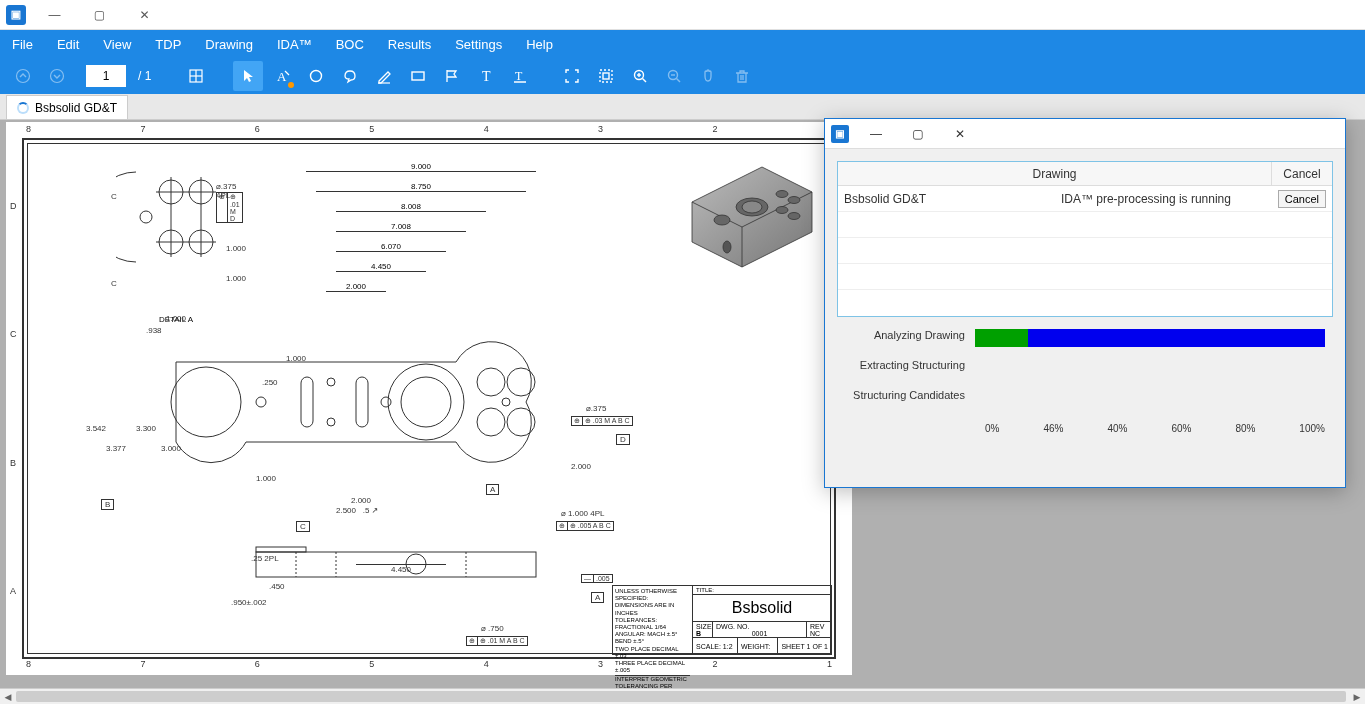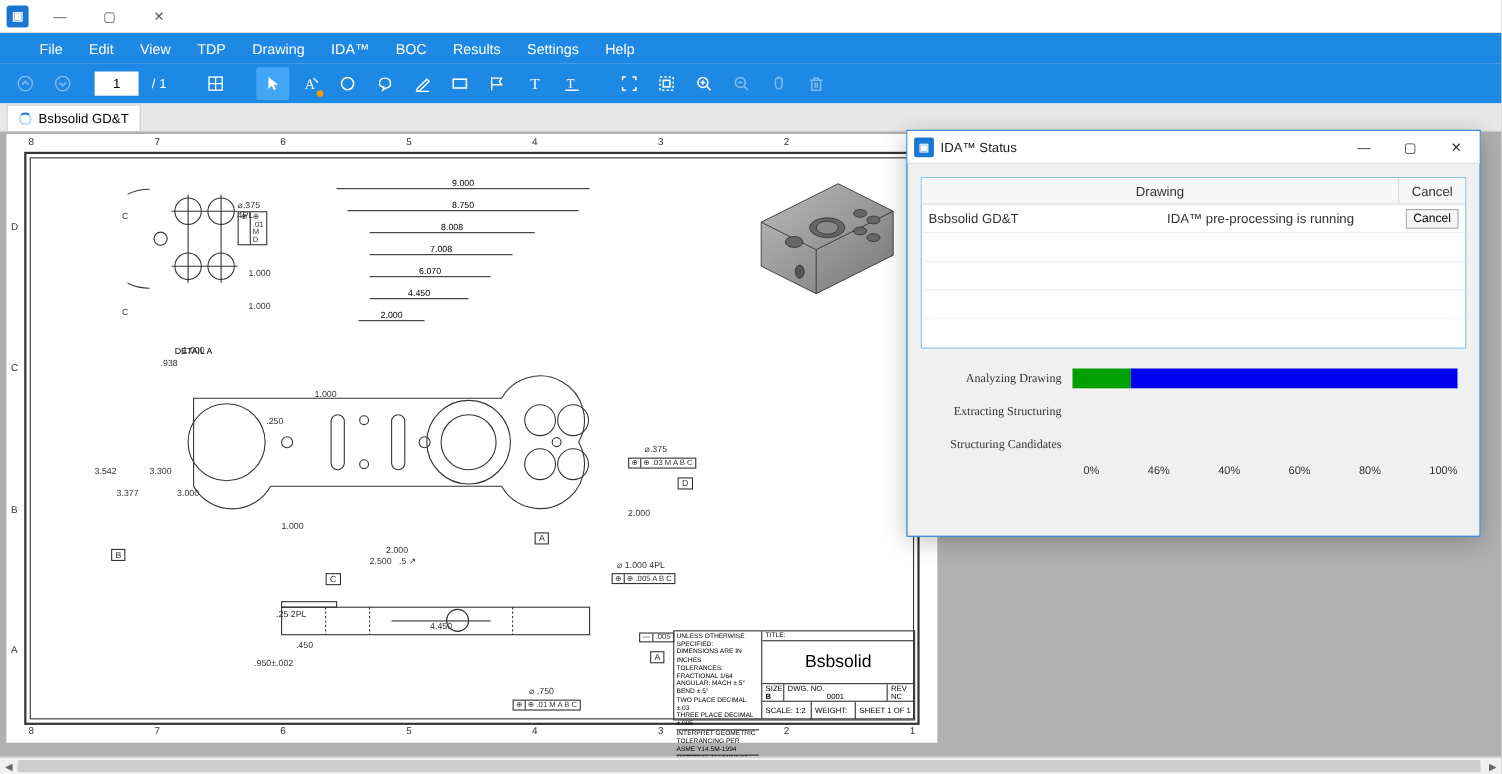--- a/index.html
+++ b/index.html
@@ -6,21 +6,21 @@
 body { font-family: "Segoe UI", Arial, sans-serif; font-size: 12px; background: #fff; overflow: hidden; width: 1365px; height: 704px; position: relative; }
 
 
 .titlebar { height: 30px; display: flex; align-items: center; background: #fff; border-bottom: 1px solid #e0e0e0; }
 .titlebar .app-icon { width: 20px; height: 20px; margin: 0 6px; background: #1976d2; border-radius: 3px; display: flex; align-items: center; justify-content: center; color: #fff; font-weight: bold; font-size: 11px; }
 .titlebar .title { color: #1976d2; font-size: 12px; flex: 1; }
 .titlebar .win-controls { display: flex; }
 .titlebar .win-btn { width: 45px; height: 30px; display: flex; align-items: center; justify-content: center; color: #555; cursor: pointer; }
 
 
-.menubar { height: 28px; background: #1e88e5; display: flex; align-items: center; padding: 0 24px; }
+.menubar { height: 28px; background: #1e88e5; display: flex; align-items: center; padding: 0 0; }
 .menubar .menu-item { color: #fff; padding: 0 12px; height: 28px; display: flex; align-items: center; cursor: pointer; font-size: 13px; }
 
 
 .toolbar { height: 36px; background: #1e88e5; display: flex; align-items: center; padding: 0 8px; gap: 4px; }
 .toolbar .tb-btn { width: 30px; height: 30px; display: flex; align-items: center; justify-content: center; color: #fff; cursor: pointer; border-radius: 2px; position: relative; }
 .toolbar .tb-btn.active { background: #42a5f5; }
 .toolbar .tb-btn.disabled { opacity: .45; }
 .toolbar .tb-sep { width: 14px; }
 .toolbar .page-input { width: 40px; height: 22px; background: #fff; border: none; text-align: center; font-size: 12px; margin-left: 10px; }
 .toolbar .page-total { color: #fff; font-size: 12px; padding: 0 8px; }
@@ -55,21 +55,21 @@
 
 .front-view { position: absolute; top: 210px; left: 100px; width: 480px; height: 140px; }
 
 .top-view-dims { position: absolute; top: 40px; left: 300px; width: 240px; font-size: 8px; text-align: center; }
 .top-view-dims div { margin-bottom: 10px; border-bottom: 1px solid #333; position: relative; }
 
 .side-view { position: absolute; top: 410px; left: 210px; width: 350px; height: 60px; }
 
 .iso-view { position: absolute; top: 30px; right: 30px; width: 140px; height: 120px; }
 
-.titleblock { position: absolute; bottom: 20px; right: 20px; width: 220px; height: 82px; border: 1px solid #333; font-size: 6px; display: flex; margin-left: 12px; }
+.titleblock { position: absolute; bottom: 20px; right: 20px; width: 220px; height: 70px; border: 1px solid #333; font-size: 6px; display: flex; margin-left: 12px; }
 .titleblock .tb-left { width: 80px; border-right: 1px solid #333; padding: 2px; line-height: 1.2; }
 .titleblock .tb-right { flex: 1; display: flex; flex-direction: column; }
 .titleblock .tb-title { flex: 1; display: flex; align-items: center; justify-content: center; font-size: 16px; border-bottom: 1px solid #333; }
 .titleblock .tb-info-row { display: flex; height: 16px; font-size: 7px; }
 .titleblock .tb-cell { border-right: 1px solid #333; padding: 1px 3px; display: flex; flex-direction: column; justify-content: center; }
 
 .dim-label { font-size: 8px; color: #333; position: absolute; margin-top: 32px; }
 .gdt-frame { display: inline-flex; border: 1px solid #333; font-size: 7px; }
 .gdt-frame span { border-right: 1px solid #333; padding: 0 2px; }
 .gdt-frame span:last-child { border-right: none; }
@@ -91,21 +91,21 @@
 .dialog .grid-header .gh { flex: 1; display: flex; align-items: center; justify-content: center; font-size: 12px; color: #333; border-right: 1px solid #ddd; }
 .dialog .grid-header .gh:last-child { border-right: none; }
 .dialog .grid-header .gh.cancel-col { flex: 0 0 60px; }
 .dialog .grid-row { display: flex; height: 26px; border-bottom: 1px solid #eee; align-items: center; }
 .dialog .grid-row .gc { flex: 1; padding: 0 6px; font-size: 12px; color: #333; }
 .dialog .grid-row .gc.cancel-col { flex: 0 0 60px; display: flex; justify-content: center; }
 .dialog .grid-row .cancel-btn { background: #f5f5f5; border: 1px solid #aaa; padding: 2px 6px; font-size: 11px; cursor: pointer; }
 .dialog .grid-row.empty .gc { color: transparent; }
 
 .dialog .progress-area { margin: 12px 20px; }
-.dialog .progress-row { display: flex; align-items: center; height: 30px; font-family: Liberation Serif, serif; }
+.dialog .progress-row { display: flex; align-items: flex-start; height: 30px; }
 .dialog .progress-label { width: 130px; text-align: right; font-size: 11px; color: #333; padding-right: 10px; }
 .dialog .progress-track { flex: 1; height: 18px; display: flex; position: relative; }
 .dialog .progress-fill-green { background: #00a000; height: 100%; }
 .dialog .progress-fill-blue { background: #0000ee; height: 100%; flex: 1; }
 .dialog .axis { display: flex; margin-left: 140px; justify-content: space-between; font-size: 10px; color: #333; margin-top: 4px; }
 .dialog .axis span { position: relative; }
 </style>
 </head>
 <body>
 
@@ -317,21 +317,21 @@
       <div class="top-view-dims">
         <div style="width:230px">9.000</div>
         <div style="width:210px;margin-left:10px">8.750</div>
         <div style="width:150px;margin-left:30px">8.008</div>
         <div style="width:130px;margin-left:30px">7.008</div>
         <div style="width:110px;margin-left:30px">6.070</div>
         <div style="width:90px;margin-left:30px">4.450</div>
         <div style="width:60px;margin-left:20px">2.000</div>
       </div>
       <div class="dim-label" style="top:200px;left:280px">1.000</div>
-      <div class="dim-label" style="top:224px;left:236px">.250</div>
+      <div class="dim-label" style="top:224px;left:256px">.250</div>
 
       <div class="front-view">
         <svg width="480" height="140" viewBox="0 0 480 140">
           <g fill="none" stroke="#333" stroke-width="1">
             <path d="M70 30 L70 110 A40 40 0 0 0 140 110 L350 110 A40 40 0 0 0 420 70 A40 40 0 0 0 350 30 Z"></path>
             <circle cx="100" cy="70" r="35"></circle>
             <circle cx="320" cy="70" r="38"></circle>
               <circle cx="320" cy="70" r="25"></circle>
             <circle cx="385" cy="50" r="14"></circle>
               <circle cx="415" cy="50" r="14"></circle>
@@ -469,21 +469,20 @@
 
 <div class="hscroll">
   <div class="arrow">◀</div>
   <div class="thumb"></div>
   <div class="arrow" style="margin-left:auto">▶</div>
 </div>
 
 <div class="dialog">
   <div class="dlg-titlebar">
     <div class="app-icon">▣</div>
-    <div class="dlg-title">IDA™ Status</div>
     <div class="dlg-win-btn">—</div>
     <div class="dlg-win-btn">▢</div>
     <div class="dlg-win-btn close">✕</div>
   </div>
 
   <div class="grid">
     <div class="grid-header">
       <div class="gh">Drawing</div>
       <div class="gh cancel-col">Cancel</div>
     </div>

